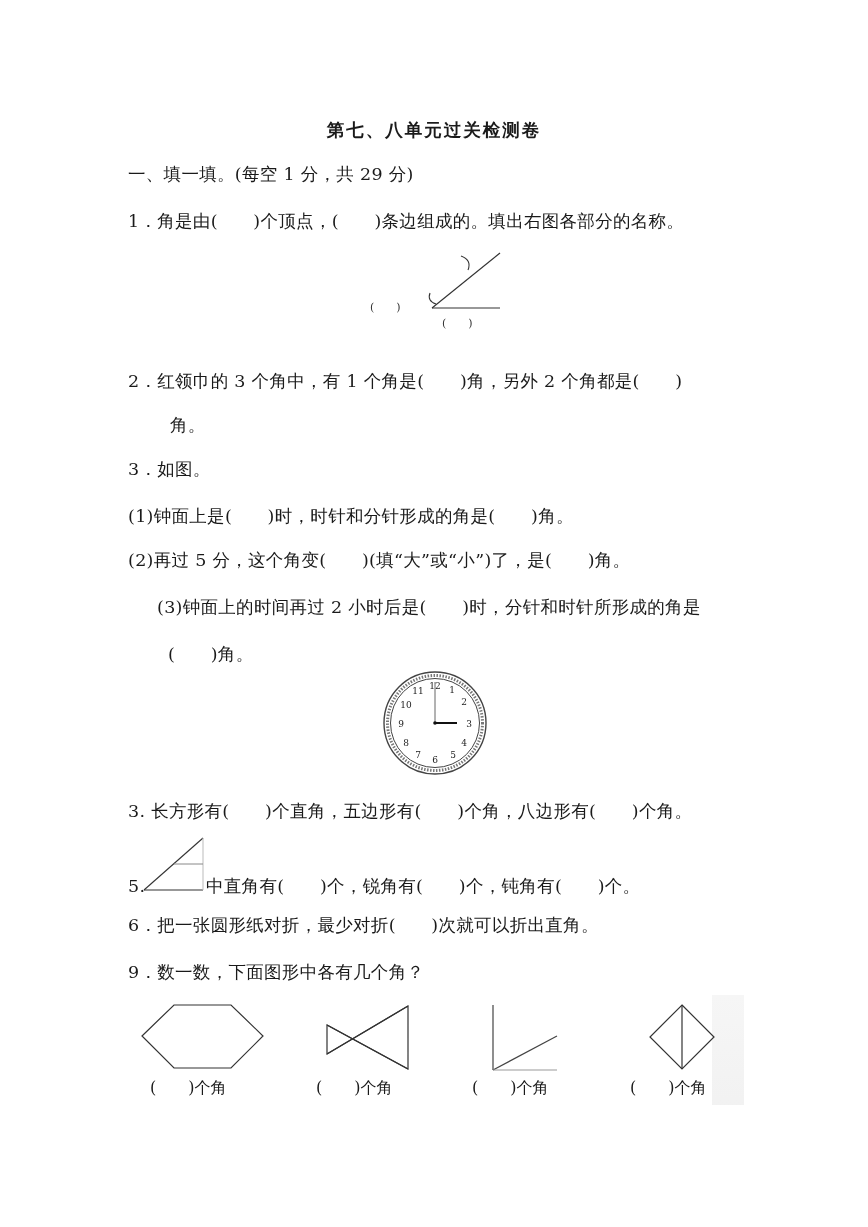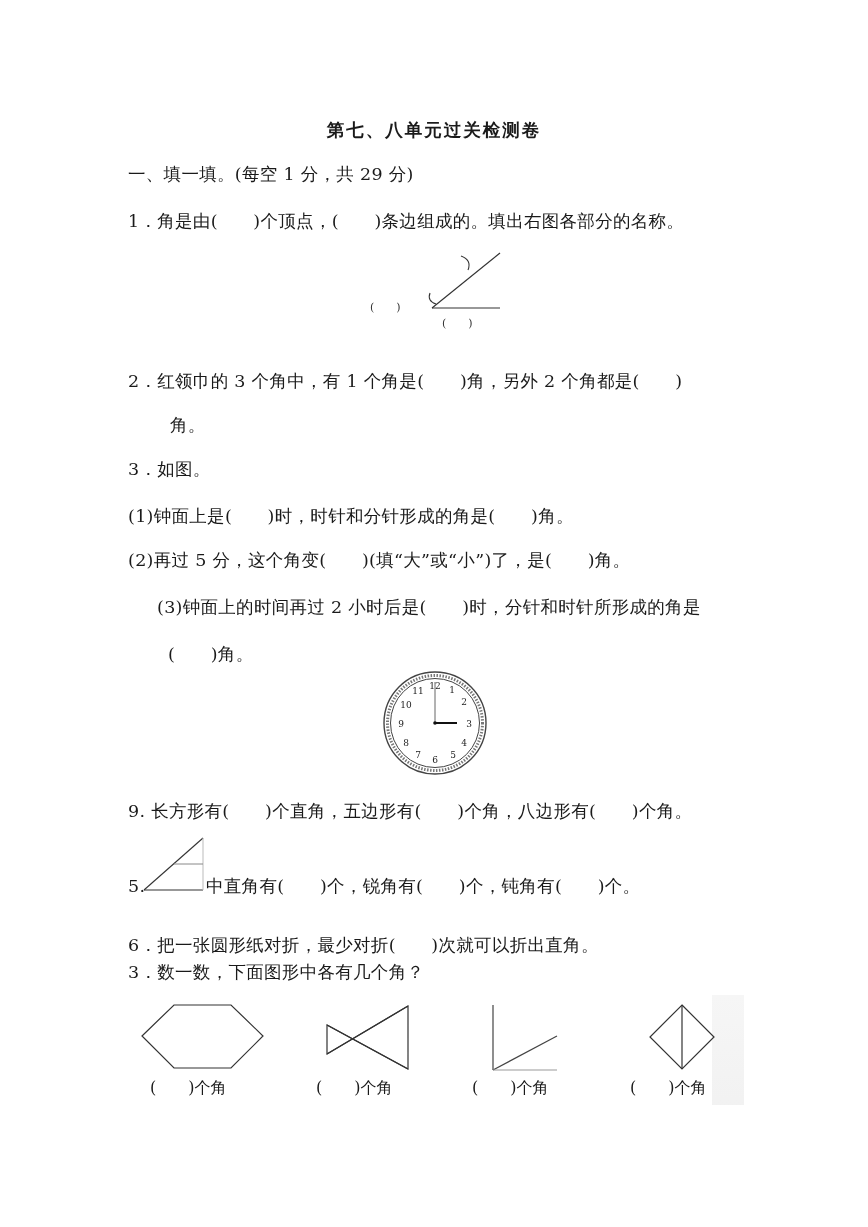--- a/index.html
+++ b/index.html
@@ -57,34 +57,34 @@
     <text x="24" y="76">8</text>
     <text x="19" y="57">9</text>
     <text x="24" y="38">10</text>
     <text x="36" y="24">11</text>
   </g>
   <line x1="53" y1="53" x2="53" y2="12" stroke="#666" stroke-width="1"></line>
   <line x1="53" y1="53" x2="75" y2="53" stroke="#111" stroke-width="2"></line>
   <circle cx="53" cy="53" r="1.8" fill="#111"></circle>
 </svg>
 
-<div class="line" style="top:800px;left:128px;">9. 长方形有(　　)个直角，五边形有(　　)个角，八边形有(　　)个角。</div>
+<div class="line" style="top:800px;left:128px;">3. 长方形有(　　)个直角，五边形有(　　)个角，八边形有(　　)个角。</div>
 
 <div class="line" style="top:875px;left:128px;">5.</div>
 <svg class="fig" style="left:142px;top:836px;" width="64" height="56">
   <line x1="2" y1="54" x2="61" y2="2" stroke="#333" stroke-width="1.1"></line>
   <line x1="2" y1="54" x2="61" y2="54" stroke="#333" stroke-width="1.1"></line>
   <line x1="61" y1="2" x2="61" y2="54" stroke="#bbb" stroke-width="1"></line>
   <line x1="32" y1="28" x2="61" y2="28" stroke="#888" stroke-width="1"></line>
 </svg>
 <div class="line" style="top:875px;left:206px;">中直角有(　　)个，锐角有(　　)个，钝角有(　　)个。</div>
 
-<div class="line" style="top:914px;left:128px;margin-top:20px;">6．把一张圆形纸对折，最少对折(　　)次就可以折出直角。</div>
+<div class="line" style="top:914px;left:128px;">6．把一张圆形纸对折，最少对折(　　)次就可以折出直角。</div>
 
-<div class="line" style="top:961px;left:128px;">3．数一数，下面图形中各有几个角？</div>
+<div class="line" style="top:961px;left:128px;">9．数一数，下面图形中各有几个角？</div>
 
 <svg class="fig" style="left:140px;top:1003px;" width="126" height="70">
   <polygon points="2,33 34,2 91,2 123,33 91,65 34,65" fill="none" stroke="#333" stroke-width="1.2"></polygon>
 </svg>
 <div class="lbl" style="left:150px;top:1077px;">(　　)个角</div>
 
 <svg class="fig" style="left:324px;top:1003px;" width="90" height="70">
   <polygon points="3,22 3,51 84,3 84,66" fill="none" stroke="#333" stroke-width="1.2"></polygon>
   <line x1="3" y1="22" x2="84" y2="66" stroke="#333" stroke-width="1.2"></line>
   <line x1="3" y1="51" x2="84" y2="3" stroke="#333" stroke-width="1.2"></line>

